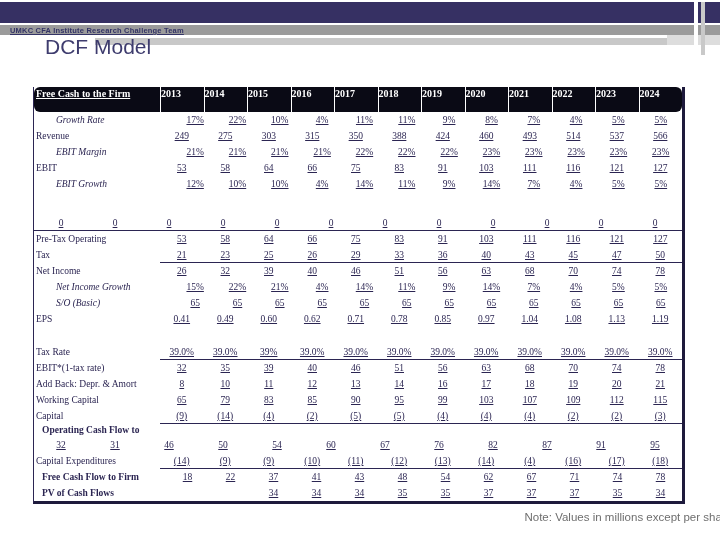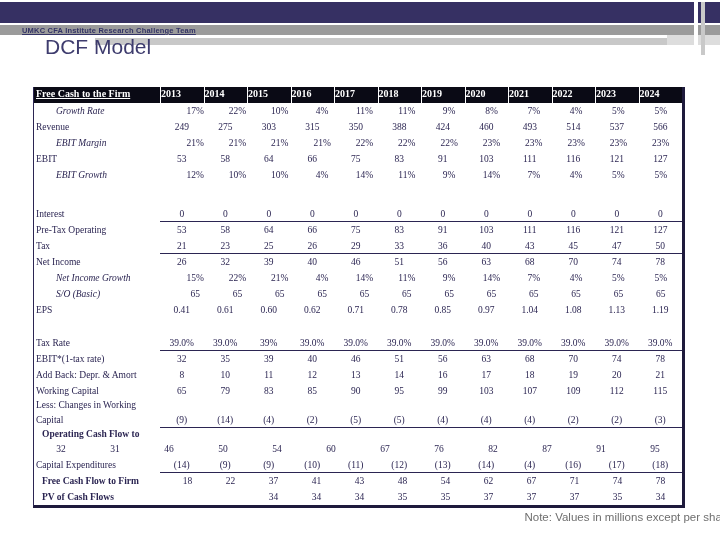--- a/index.html
+++ b/index.html
@@ -13,43 +13,43 @@
     position:absolute;top:4px;right:28px;color:#ffffff;
     font-family:"Liberation Sans",sans-serif;font-size:14px;
   }
   .band-gray{position:absolute;left:0;top:25px;width:720px;height:10px;background:#9b9b9b;}
   .strip-white{position:absolute;left:0;top:35px;width:667px;height:3px;background:#ffffff;}
   .band-light{position:absolute;left:95px;top:38px;width:625px;height:7px;background:#c8c8c8;}
   .corner-lighter{position:absolute;left:667px;top:35px;width:53px;height:10px;background:#dddddd;}
   .vline-white{position:absolute;left:694px;top:2px;width:4px;height:47px;background:#ffffff;}
   .vline-gray{position:absolute;left:701px;top:2px;width:4px;height:53px;background:#c9c9c9;}
   .team-banner{
-    position:absolute;left:22px;top:26px;
+    position:absolute;left:10px;top:26px;
     font-family:"Liberation Sans",sans-serif;font-size:7.5px;font-weight:700;
     color:#333366;text-decoration:underline;letter-spacing:.2px;
   }
   .slide-title{
     position:absolute;left:45px;top:35px;
     font-family:"Liberation Sans",sans-serif;font-size:21px;color:#3e3c6e;
   }
   
   .dcf-table{
     position:absolute;left:33px;top:87px;width:652px;
     border-left:1px solid #2b2552;border-right:3px solid #1e1a3c;border-bottom:3px solid #1e1a3c;
     color:#2b2552;font-size:9.5px;box-sizing:border-box;
   }
-  .t-header{display:flex;background:#0a0a15;color:#ffffff;height:16px;line-height:13px;font-weight:700;font-size:10px;}
+  .t-header{display:flex;background:#0a0a15;color:#ffffff;height:25px;line-height:13px;font-weight:700;font-size:10px;border-radius:6px;}
   .t-header .h-label{width:126px;padding-left:2px;text-decoration:underline;box-sizing:border-box;white-space:nowrap;}
   .t-header .h-year{flex:1;border-left:1.5px solid #ffffff;box-sizing:border-box;}
   .t-row{display:flex;height:16px;line-height:16px;}
   .t-row.cont{height:13px;line-height:13px;}
   .t-row .label{width:126px;padding-left:2px;box-sizing:border-box;white-space:nowrap;overflow:hidden;}
   .t-row.italic .label{font-style:italic;padding-left:8px;margin-left:14px;}
   .t-row.bold .label{font-weight:700;margin-left:6px;}
-  .t-row .values{flex:1;display:flex;box-sizing:border-box;}
+  .t-row .values{flex:1;display:flex;box-sizing:border-box;text-decoration:underline;}
   .t-row .values.underline{border-bottom:1px solid #2b2552;}
   .t-row .values .cell{flex:1;text-align:center;}
   .spacer-row{width:100%;}
   
   .footnote{
     position:absolute;right:36px;top:511px;
     font-family:"Liberation Sans",sans-serif;font-size:11.5px;color:#6e6e6e;
   }
 </style>
 </head>
@@ -167,21 +167,20 @@
             <div class="cell">9%</div>
             <div class="cell">14%</div>
             <div class="cell">7%</div>
             <div class="cell">4%</div>
             <div class="cell">5%</div>
             <div class="cell">5%</div>
           </div>
         </div>
         <div class="spacer-row" style="height: 23px;"></div>
         <div class="t-row normal">
-          <div class="label">Interest</div>
           <div class="values underline">
             <div class="cell">0</div>
             <div class="cell">0</div>
             <div class="cell">0</div>
             <div class="cell">0</div>
             <div class="cell">0</div>
             <div class="cell">0</div>
             <div class="cell">0</div>
             <div class="cell">0</div>
             <div class="cell">0</div>
@@ -272,21 +271,21 @@
             <div class="cell">65</div>
             <div class="cell">65</div>
             <div class="cell">65</div>
             <div class="cell">65</div>
           </div>
         </div>
         <div class="t-row normal">
           <div class="label">EPS</div>
           <div class="values">
             <div class="cell">0.41</div>
-            <div class="cell">0.61</div>
+            <div class="cell">0.49</div>
             <div class="cell">0.60</div>
             <div class="cell">0.62</div>
             <div class="cell">0.71</div>
             <div class="cell">0.78</div>
             <div class="cell">0.85</div>
             <div class="cell">0.97</div>
             <div class="cell">1.04</div>
             <div class="cell">1.08</div>
             <div class="cell">1.13</div>
             <div class="cell">1.19</div>
@@ -353,23 +352,20 @@
             <div class="cell">85</div>
             <div class="cell">90</div>
             <div class="cell">95</div>
             <div class="cell">99</div>
             <div class="cell">103</div>
             <div class="cell">107</div>
             <div class="cell">109</div>
             <div class="cell">112</div>
             <div class="cell">115</div>
           </div>
-        </div>
-        <div class="t-row normal cont">
-          <div class="label">Less: Changes in Working</div>
         </div>
         <div class="t-row normal">
           <div class="label">Capital</div>
           <div class="values underline">
             <div class="cell">(9)</div>
             <div class="cell">(14)</div>
             <div class="cell">(4)</div>
             <div class="cell">(2)</div>
             <div class="cell">(5)</div>
             <div class="cell">(5)</div>

